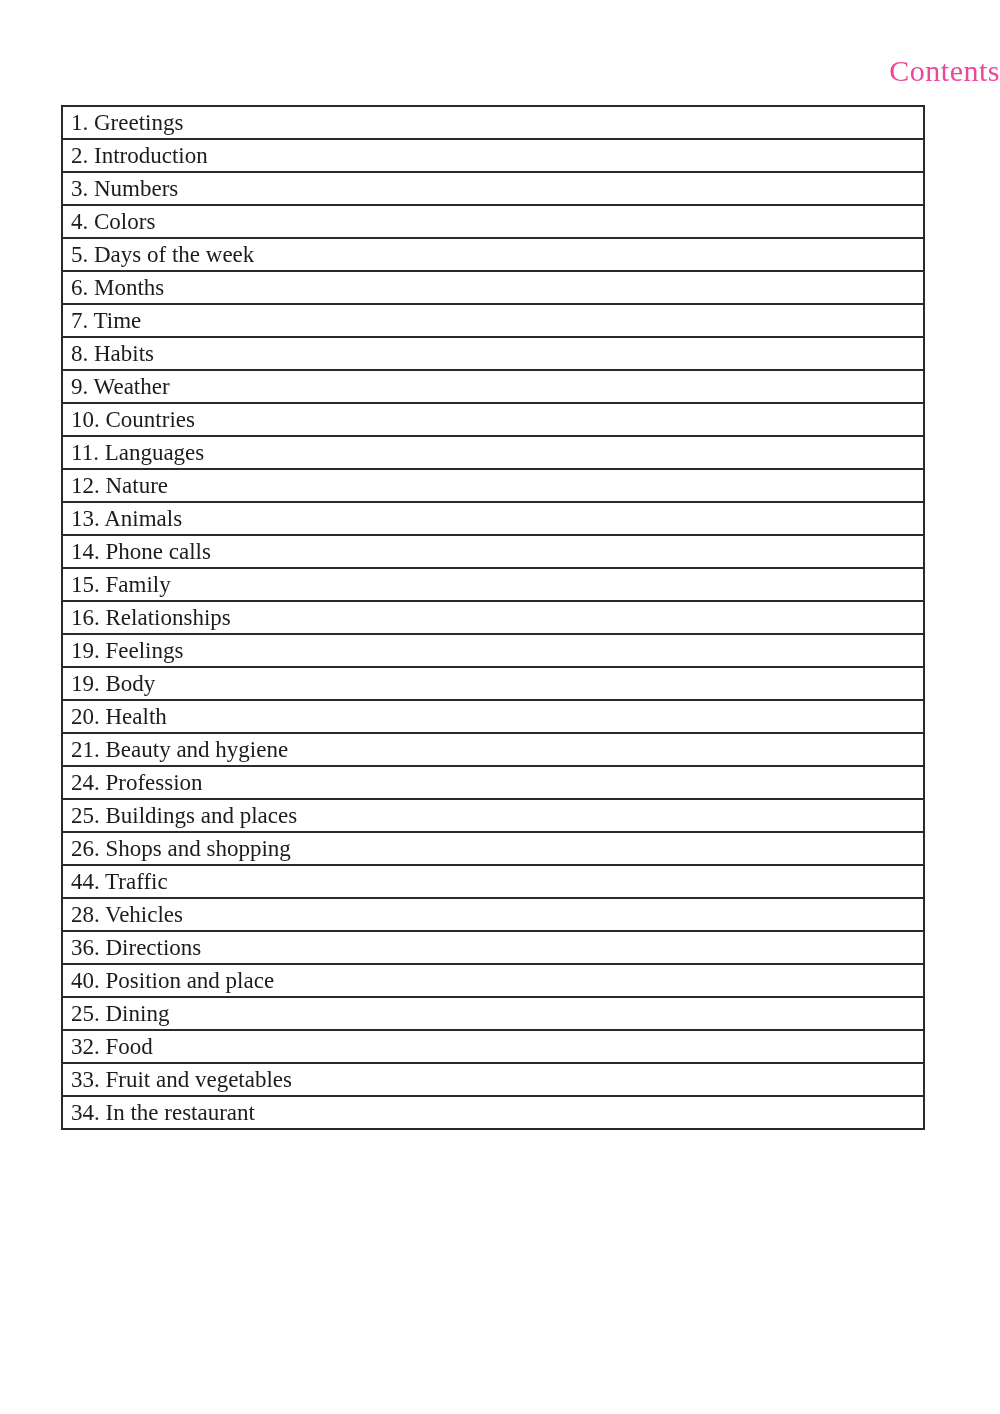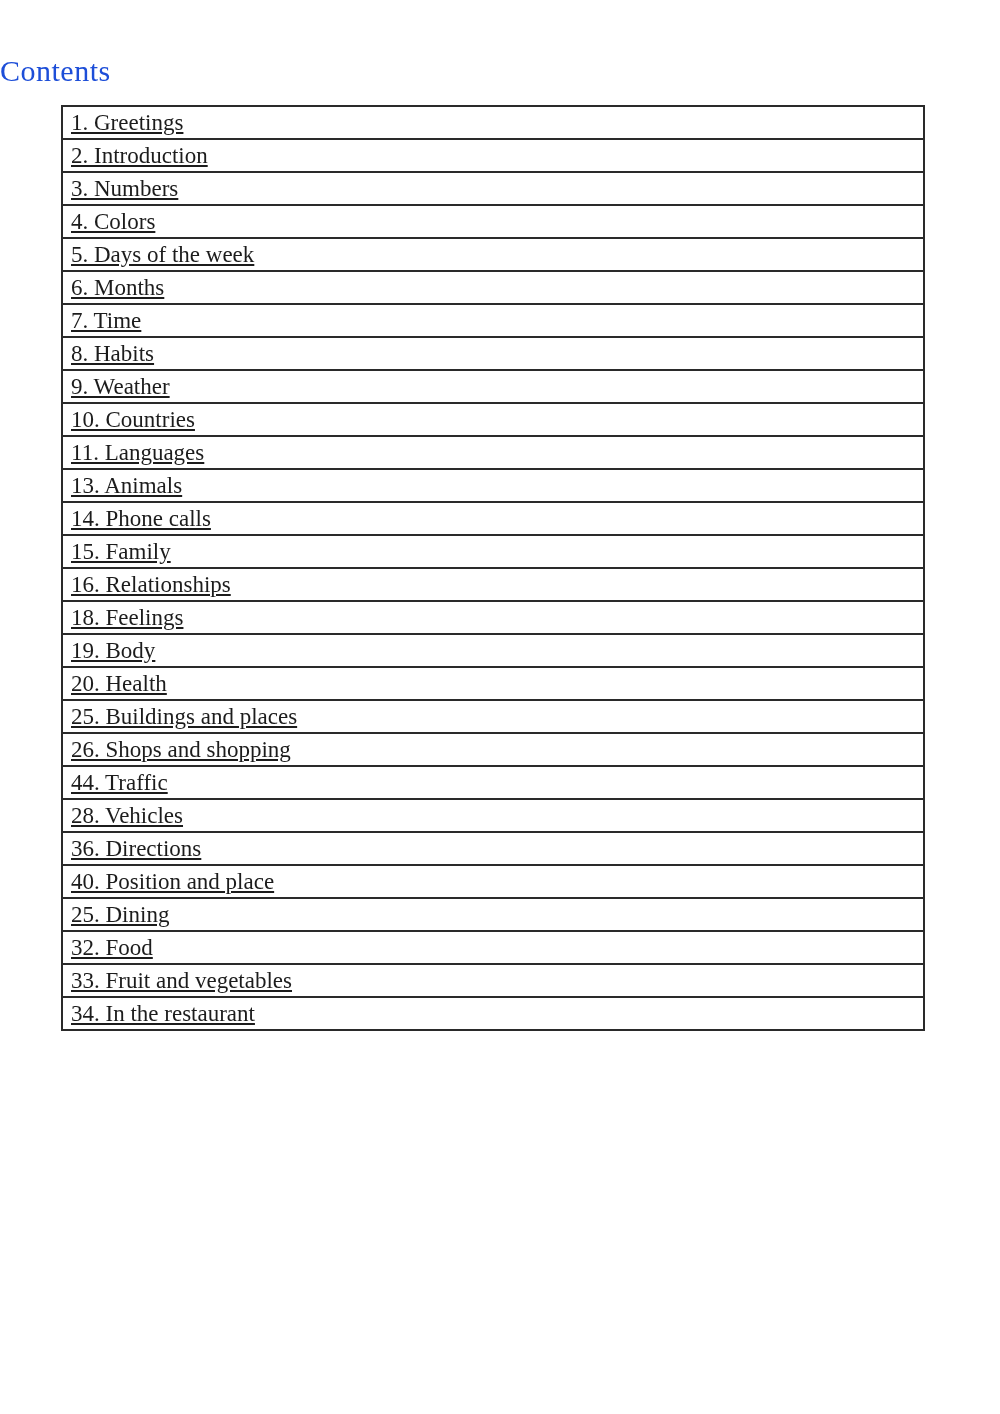--- a/index.html
+++ b/index.html
@@ -16,45 +16,44 @@
   }
   .page {
     width: 1000px;
     height: 1414px;
     background: #ffffff;
     box-sizing: border-box;
   }
   .title {
     margin: 0;
     padding-top: 54px;
-    text-align: left;
+    text-align: right;
     font-size: 30px;
     font-weight: normal;
     letter-spacing: 0.5px;
-    color: #1d4ed8;
+    color: #ec4899;
     height: 34px;
     line-height: 34px;
   }
   .contents-table {
     border-collapse: collapse;
     margin-left: 61px;
     margin-top: 17px;
     width: 864px;
     table-layout: fixed;
   }
   .contents-table td {
     border: 2px solid #2a2a2a;
     height: 31px;
     padding: 0 6px 0 8px;
     font-size: 23px;
     line-height: 31px;
     white-space: nowrap;
     overflow: hidden;
     color: #1c1c1c;
-    text-decoration: underline;
   }
 </style>
 </head>
 <body>
 
 <div class="page">
   <h1 class="title">Contents</h1>
   <table class="contents-table">
     <tbody id="contents-body">
         <tr>
@@ -84,39 +83,48 @@
         <tr>
           <td>9. Weather</td>
         </tr>
         <tr>
           <td>10. Countries</td>
         </tr>
         <tr>
           <td>11. Languages</td>
         </tr>
         <tr>
+          <td>12. Nature</td>
+        </tr>
+        <tr>
           <td>13. Animals</td>
         </tr>
         <tr>
           <td>14. Phone calls</td>
         </tr>
         <tr>
           <td>15. Family</td>
         </tr>
         <tr>
           <td>16. Relationships</td>
         </tr>
         <tr>
-          <td>18. Feelings</td>
+          <td>19. Feelings</td>
         </tr>
         <tr>
           <td>19. Body</td>
         </tr>
         <tr>
           <td>20. Health</td>
+        </tr>
+        <tr>
+          <td>21. Beauty and hygiene</td>
+        </tr>
+        <tr>
+          <td>24. Profession</td>
         </tr>
         <tr>
           <td>25. Buildings and places</td>
         </tr>
         <tr>
           <td>26. Shops and shopping</td>
         </tr>
         <tr>
           <td>44. Traffic</td>
         </tr>

